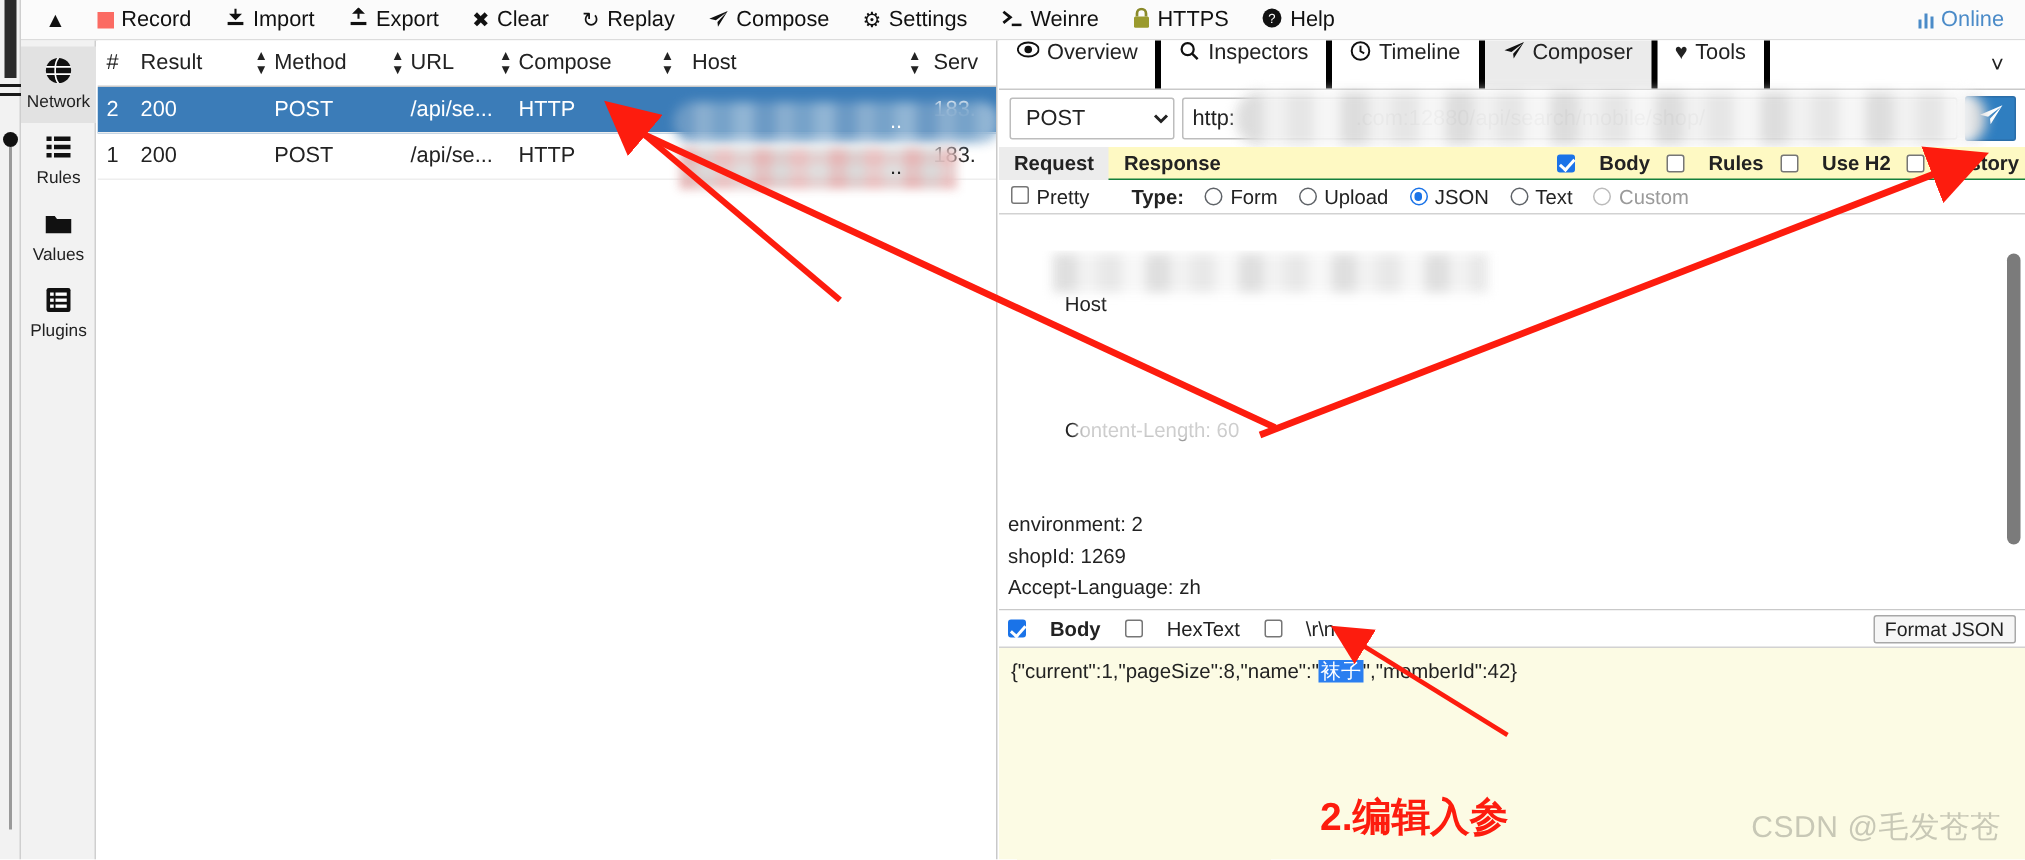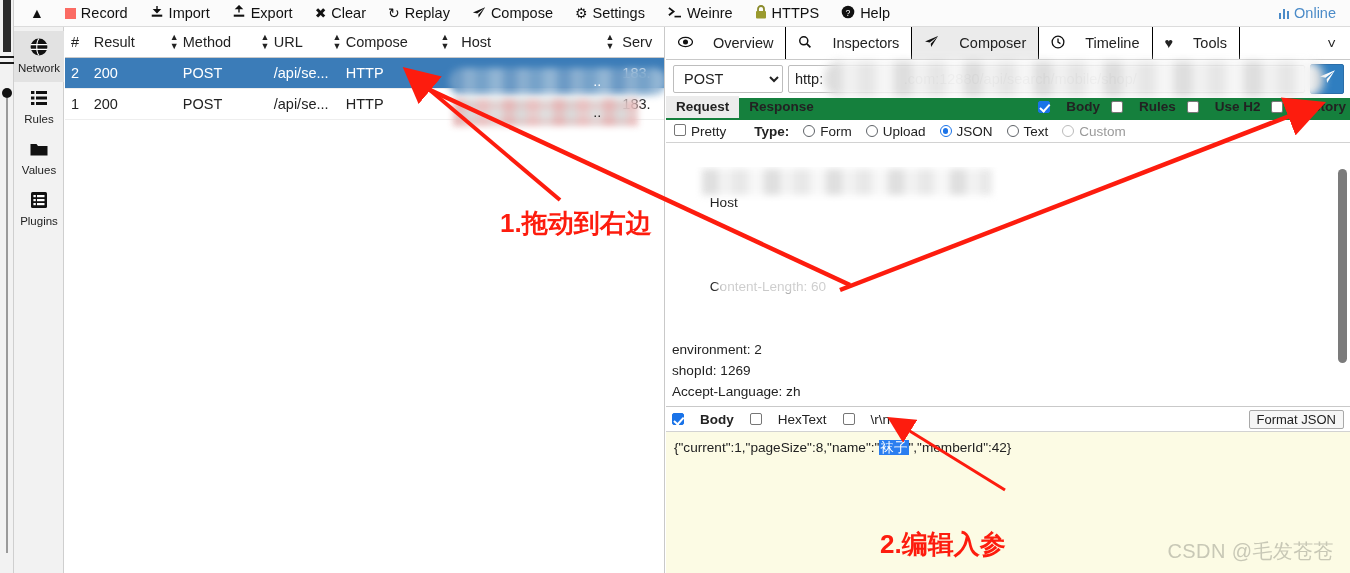--- a/index.html
+++ b/index.html
@@ -108,22 +108,22 @@
     filter: blur(3.2px); opacity:.92;
   }
   .host-dots { position:absolute; right:2px; top:0; }
 
   
   .right {
     position:absolute; left:666px; top:27px; right:0; bottom:0; background:#fff;
   }
   .tabs { display:flex; height:33px; border-bottom:1px solid #c9c9c9; background:#fff; }
   .tab {
-    display:flex; align-items:center; gap:20px; padding:0 12px;
-    border-right:1px solid #000000; font-size:14.5px; cursor:default; white-space:nowrap;
+    display:flex; gap:5px; padding:0 12px;
+    border-right:4px solid #000000; font-size:14.5px; cursor:default; white-space:nowrap;
   }
   .tab.active { background:#ebebeb; }
   .tab-fill { flex:1; display:flex; align-items:center; justify-content:flex-end; padding-right:14px; font-size:15px; }
 
   .urlbar { display:flex; align-items:center; gap:5px; padding:5px 6px 5px 7px; height:38px; position:relative; }
   .method-sel {
     width:110px; height:28px; border:1px solid #bdbdbd; background:#fff;
     font-family:"Liberation Sans", sans-serif; font-size:14.5px; padding-left:6px; color:#222;
     border-radius:2px;
   }
@@ -136,22 +136,22 @@
     position:absolute; left:36px; top:-4px; width:500px; height:36px; border-radius:16px;
     background: repeating-linear-gradient(90deg,#dcdcdc 0 18px,#f1f1f1 18px 34px,#e6e6e6 34px 52px,#f6f6f6 52px 70px);
     filter: blur(4px); opacity:.97; pointer-events:none;
   }
   .send-btn {
     width:34px; height:30px; background:#2f7ec0; border:1px solid #2a6da8; border-radius:2px;
     color:#fff; display:flex; align-items:center; justify-content:center; font-size:17px; cursor:default;
   }
 
   .subtabs {
-    display:flex; align-items:center; height:22px; border-bottom:5px solid #15803d;
-    font-size:13.5px; background:#15803d; position:relative;
+    display:flex; align-items:center; height:22px; border-bottom:1px solid #15803d;
+    font-size:13.5px; background:#fef9c3; position:relative;
   }
   .subtab { padding:0 10px; height:22px; line-height:22px; font-weight:bold; cursor:default; }
   .subtab.active { background:#ececec; }
   .subtab.plain { font-weight:bold; }
   .chk-group { margin-left:auto; display:flex; align-items:center; gap:11px; padding-right:4px; }
   .chk { display:flex; align-items:center; gap:16px; font-weight:bold; font-size:13.5px; cursor:default; }
   .box { width:12px; height:12px; border:1px solid #767676; background:#fff; border-radius:2px; display:inline-block; position:relative; }
   .box.on { background:#1a73e8; border-color:#1a73e8; }
   .box.on:after {
     content:""; position:absolute; left:3.2px; top:0.6px; width:4px; height:7.5px;
@@ -454,37 +454,37 @@
       </div>
       <div class="tab">
         <span>
           <svg width="14" height="14" viewBox="0 0 16 16">
               <circle cx="6.6" cy="6.6" r="4.6" fill="none" stroke="#111" stroke-width="1.7"></circle>
               <path d="M10.2 10.2l4 4" stroke="#111" stroke-width="1.9"></path>
             </svg>
         </span>
         <span>Inspectors</span>
       </div>
-      <div class="tab active">
-        <span>
-          <svg width="15" height="13" viewBox="0 0 16 14">
-              <path d="M15 1L1 7l5 1.2L14 2.2 7.2 9.5 7.6 13z" fill="#111"></path>
-            </svg>
-        </span>
-        <span>Composer</span>
-      </div>
       <div class="tab">
         <span>
           <svg width="14" height="14" viewBox="0 0 16 16">
               <circle cx="8" cy="8" r="6.7" fill="none" stroke="#111" stroke-width="1.5"></circle>
               <path d="M8 4v4.2l2.8 1.6" stroke="#111" stroke-width="1.5" fill="none"></path>
             </svg>
         </span>
         <span>Timeline</span>
       </div>
+      <div class="tab active">
+        <span>
+          <svg width="15" height="13" viewBox="0 0 16 14">
+              <path d="M15 1L1 7l5 1.2L14 2.2 7.2 9.5 7.6 13z" fill="#111"></path>
+            </svg>
+        </span>
+        <span>Composer</span>
+      </div>
       <div class="tab">
         <span>♥</span>
         <span>Tools</span>
       </div>
       <div class="tab-fill">
         <span>˅</span>
       </div>
     </div>
 
     <div class="urlbar">
@@ -604,16 +604,15 @@
 
     <line x1="560" y1="200" x2="418" y2="80" stroke="#fd1c0e" stroke-width="4" marker-end="url(#ah1)"></line>
 
     <line x1="430" y1="90" x2="850" y2="285" stroke="#fd1c0e" stroke-width="4.5"></line>
 
     <line x1="840" y1="290" x2="1305" y2="110" stroke="#fd1c0e" stroke-width="4.5" marker-end="url(#ah1)"></line>
 
     <line x1="1005" y1="490" x2="900" y2="425" stroke="#fd1c0e" stroke-width="3" marker-end="url(#ah1)"></line>
   </svg>
 
-  <div class="anno-text" style="left:500px; top:206px;">1.拖动到右边</div>
   <div class="anno-text" style="left:880px; top:515px;margin-top:12px;">2.编辑入参</div>
 
 </div>
 
 </body></html>

